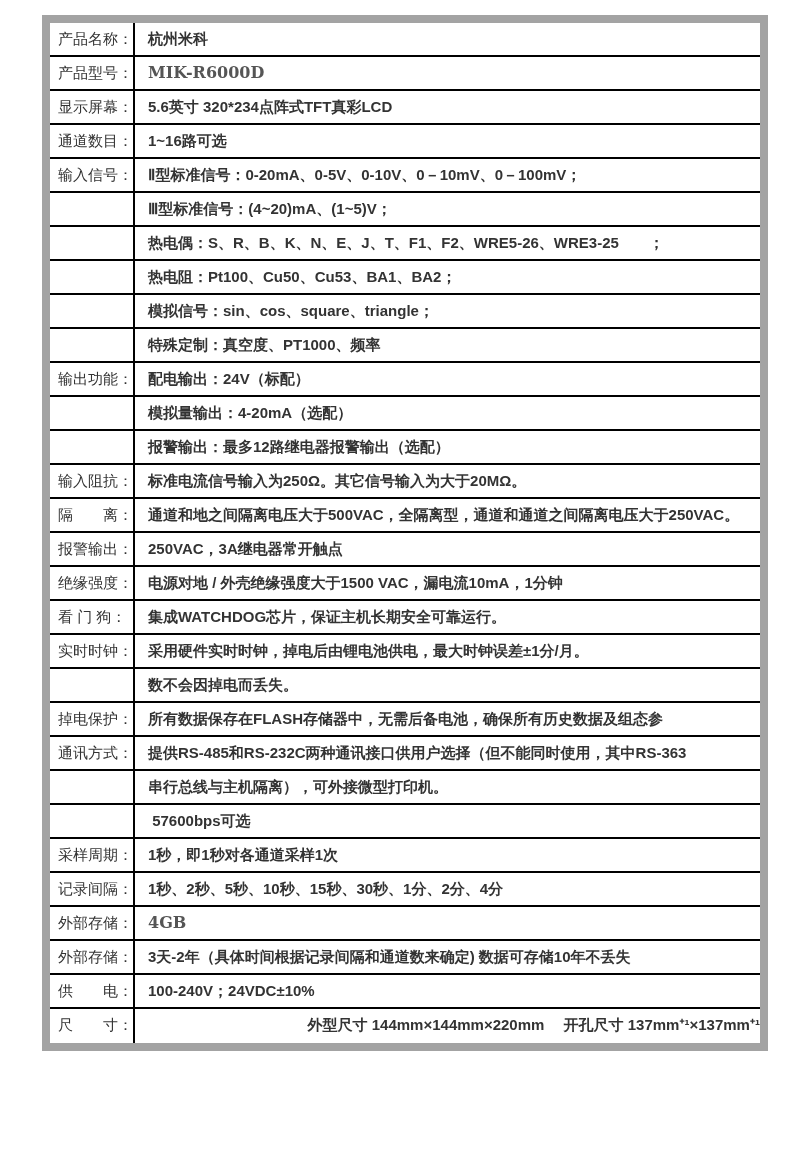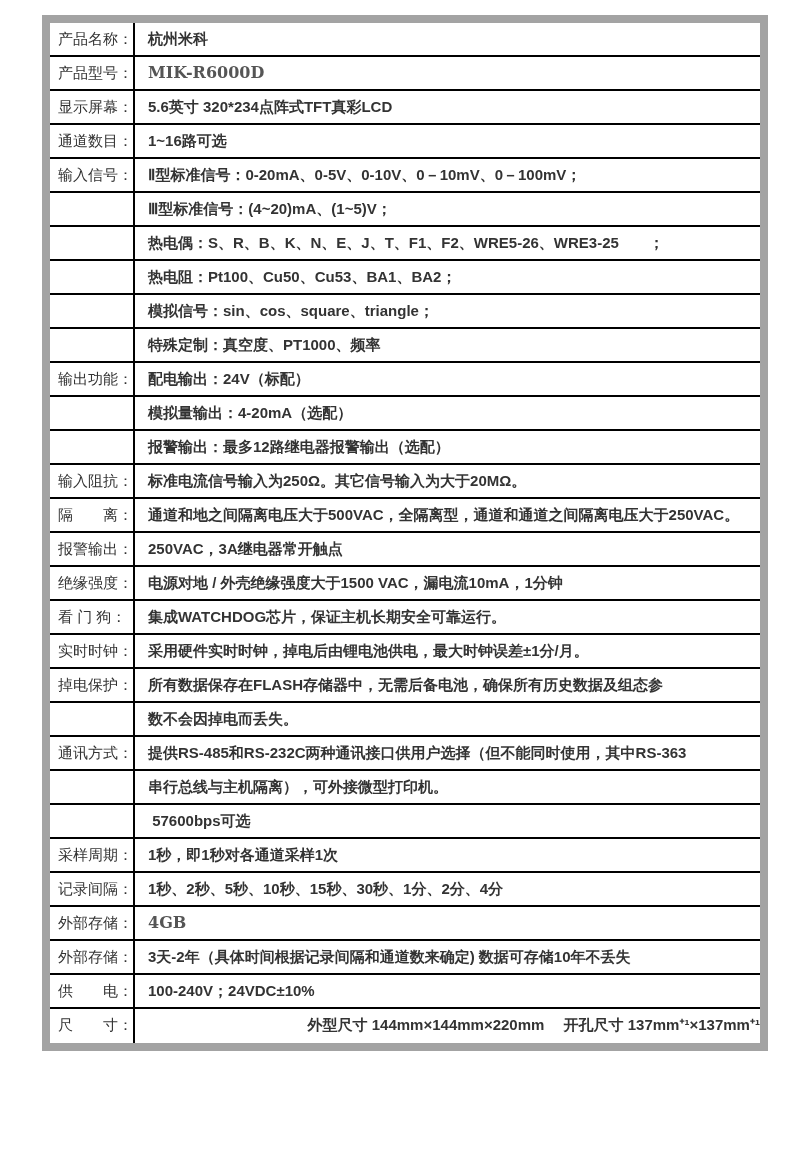--- a/index.html
+++ b/index.html
@@ -155,30 +155,30 @@
     <div class="cell label">看 门 狗：</div>
     <div class="cell value">集成WATCHDOG芯片，保证主机长期安全可靠运行。</div>
   </div>
 
   <div class="row">
     <div class="cell label">实时时钟：</div>
     <div class="cell value">采用硬件实时时钟，掉电后由锂电池供电，最大时钟误差±1分/月。</div>
   </div>
 
   <div class="row">
+    <div class="cell label"></div>
+    <div class="cell value">数不会因掉电而丢失。</div>
+  </div>
+
+  <div class="row">
     <div class="cell label">掉电保护：</div>
     <div class="cell value">所有数据保存在FLASH存储器中，无需后备电池，确保所有历史数据及组态参</div>
   </div>
 
   <div class="row">
-    <div class="cell label"></div>
-    <div class="cell value">数不会因掉电而丢失。</div>
-  </div>
-
-  <div class="row">
     <div class="cell label">通讯方式：</div>
     <div class="cell value">提供RS-485和RS-232C两种通讯接口供用户选择（但不能同时使用，其中RS-363</div>
   </div>
 
   <div class="row">
     <div class="cell label"></div>
     <div class="cell value">串行总线与主机隔离），可外接微型打印机。</div>
   </div>
 
 

